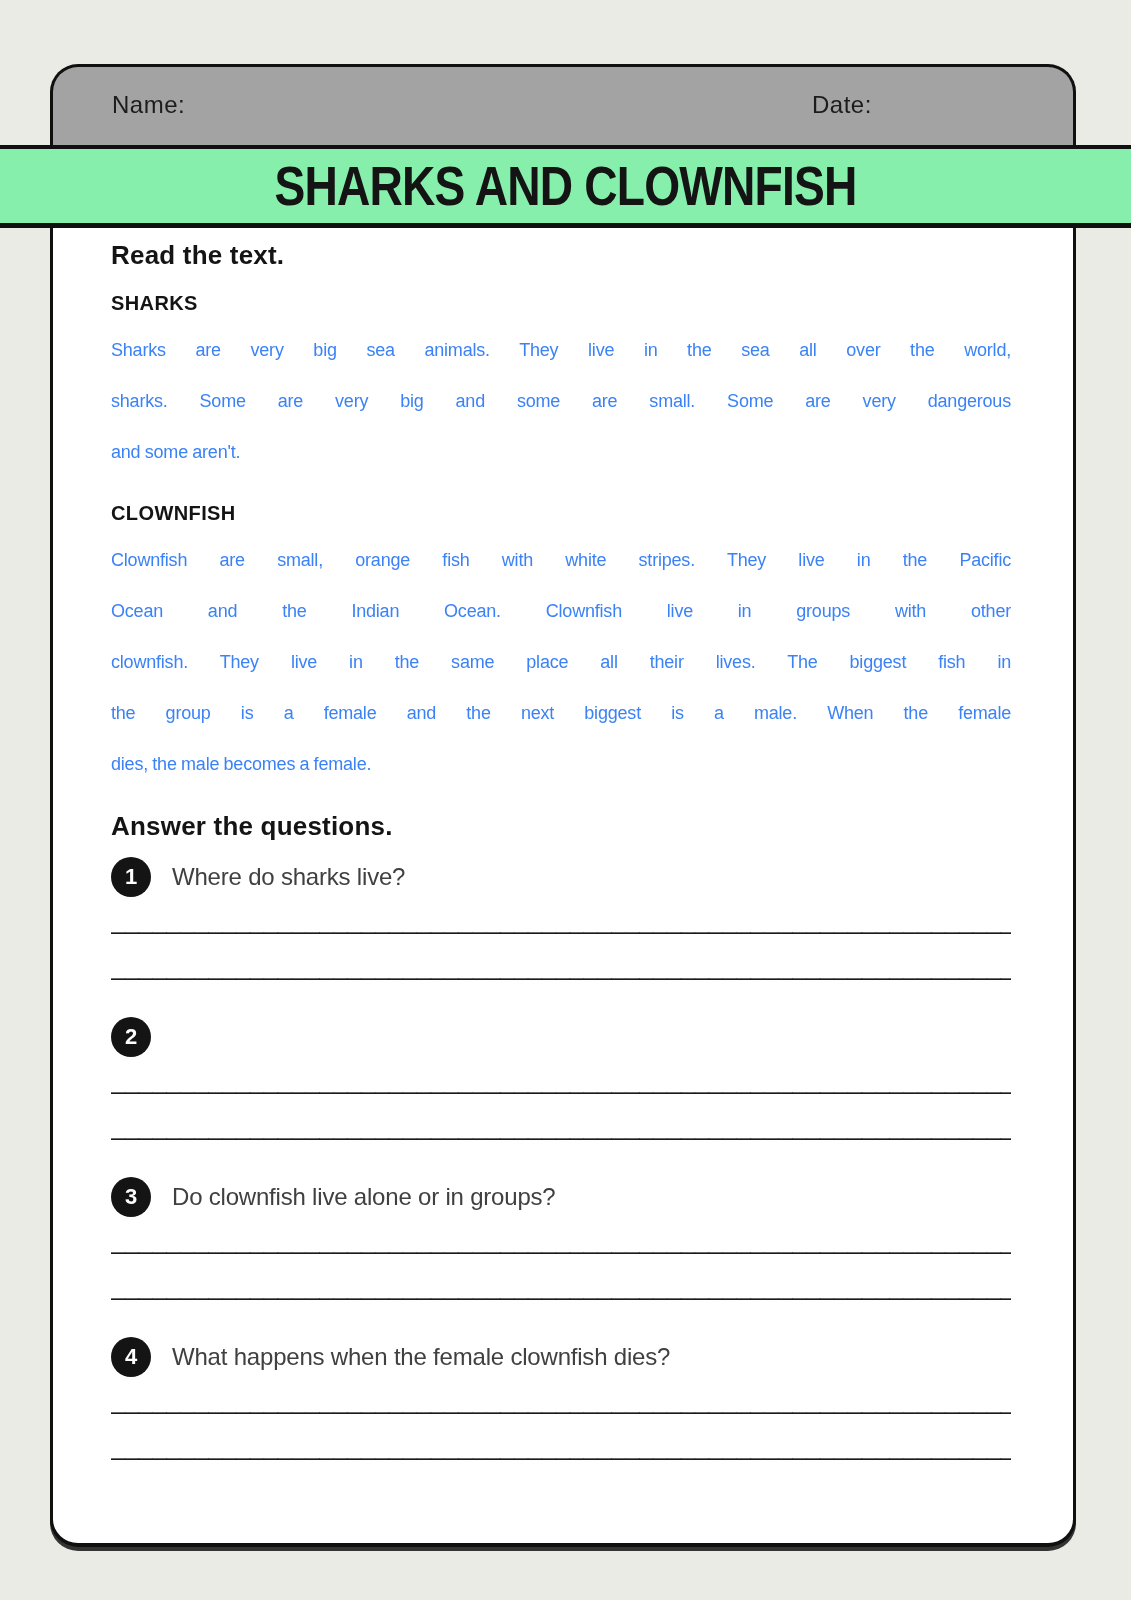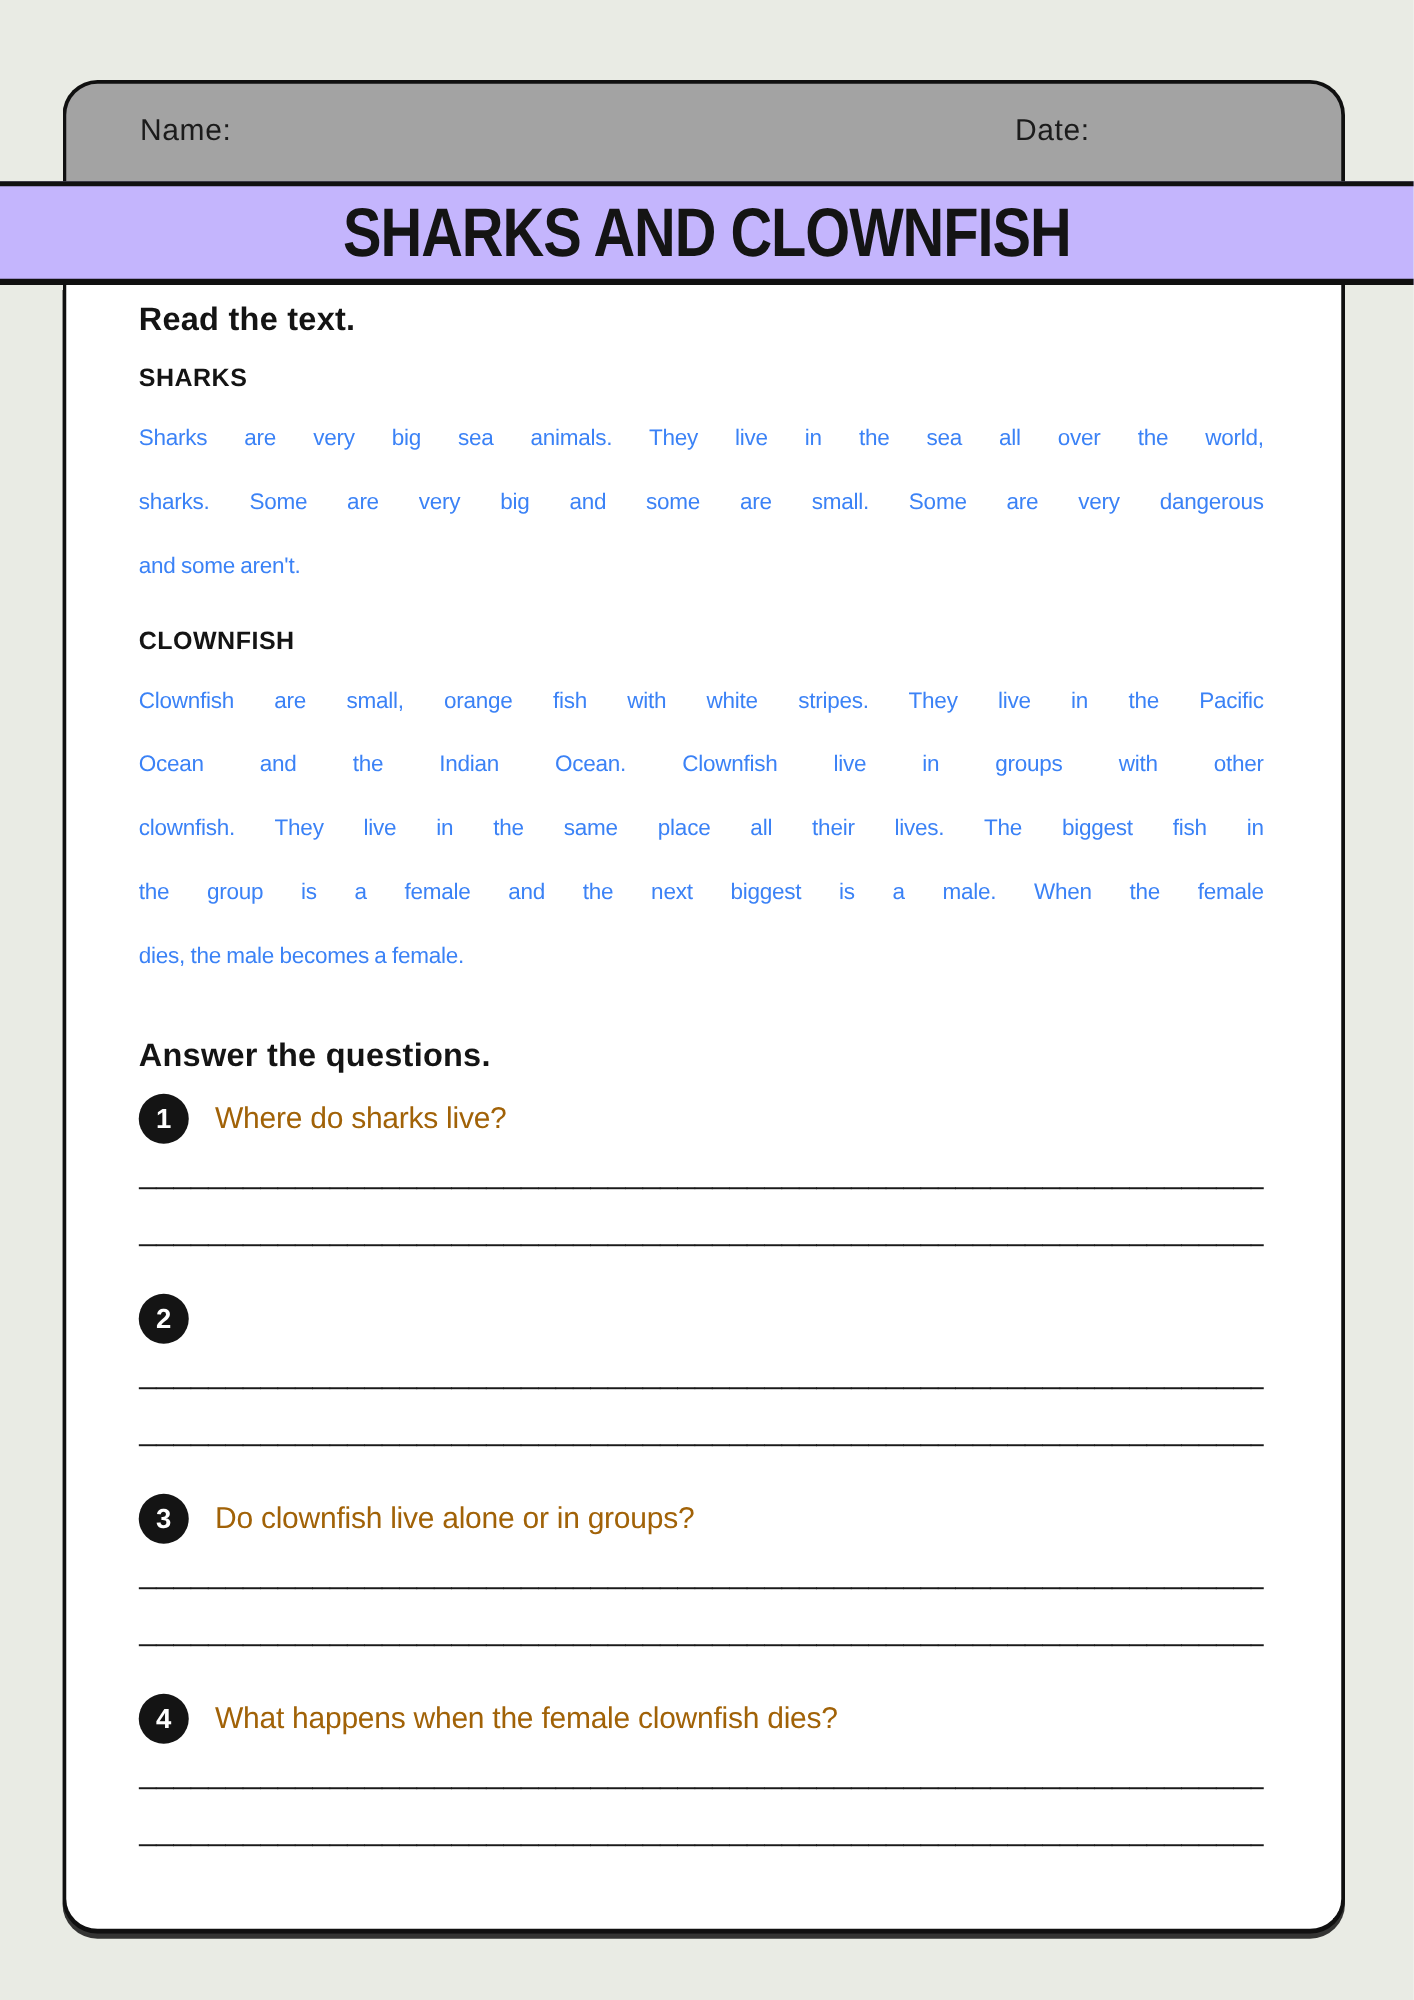--- a/index.html
+++ b/index.html
@@ -32,21 +32,21 @@
   .date-label {
     position: absolute; left: 759px; top: 24px;
     font-size: 24px; color: #1c1c1c; letter-spacing: 0.5px;
   }
 
   
   .title-band {
     position: absolute;
     left: 0; top: 145px;
     width: 1131px; height: 83px;
-    background: #c4b5fd;
+    background: #86efac;
     border-top: 4px solid #101010;
     border-bottom: 5px solid #101010;
     display: flex; align-items: center; justify-content: center;
     z-index: 3;
   }
   .worksheet-title {
     font-size: 55px;
     font-weight: bold;
     letter-spacing: -1px;
     white-space: nowrap;
@@ -67,21 +67,21 @@
     border-radius: 0 0 28px 28px;
     box-shadow: 0 4px 0 rgba(20,20,20,0.85);
     z-index: 2;
   }
   .content-inner { padding: 14px 62px 0 58px; }
 
   .instruction {
     font-size: 26px; font-weight: bold; line-height: 26px;
     letter-spacing: 0.2px;
   }
-  .instruction.answer { line-height: 28px; margin-top: 40px; }
+  .instruction.answer { line-height: 28px; margin-top: 22px; }
 
   .section-heading {
     font-size: 20px; font-weight: bold; line-height: 20px;
     letter-spacing: 0.4px; margin-top: 25px;
   }
 
   .passage { margin-top: 12px; }
   .jline {
     font-size: 18px;
     line-height: 51px;
@@ -102,21 +102,21 @@
   .q-row.first { margin-top: 17px; }
   .q-badge {
     flex: 0 0 40px;
     width: 40px; height: 40px;
     border-radius: 50%;
     background: #141414;
     color: #ffffff;
     font-size: 22px; font-weight: bold;
     display: flex; align-items: center; justify-content: center;
   }
-  .q-text { font-size: 24px; color: #a16207; letter-spacing: -0.2px; }
+  .q-text { font-size: 24px; color: #404040; letter-spacing: -0.2px; }
 
   .answer-line {
     height: 46px;
     line-height: 46px;
     font-size: 25px;
     color: #1a1a1a;
     white-space: nowrap;
     overflow: hidden;
   }
 </style>

